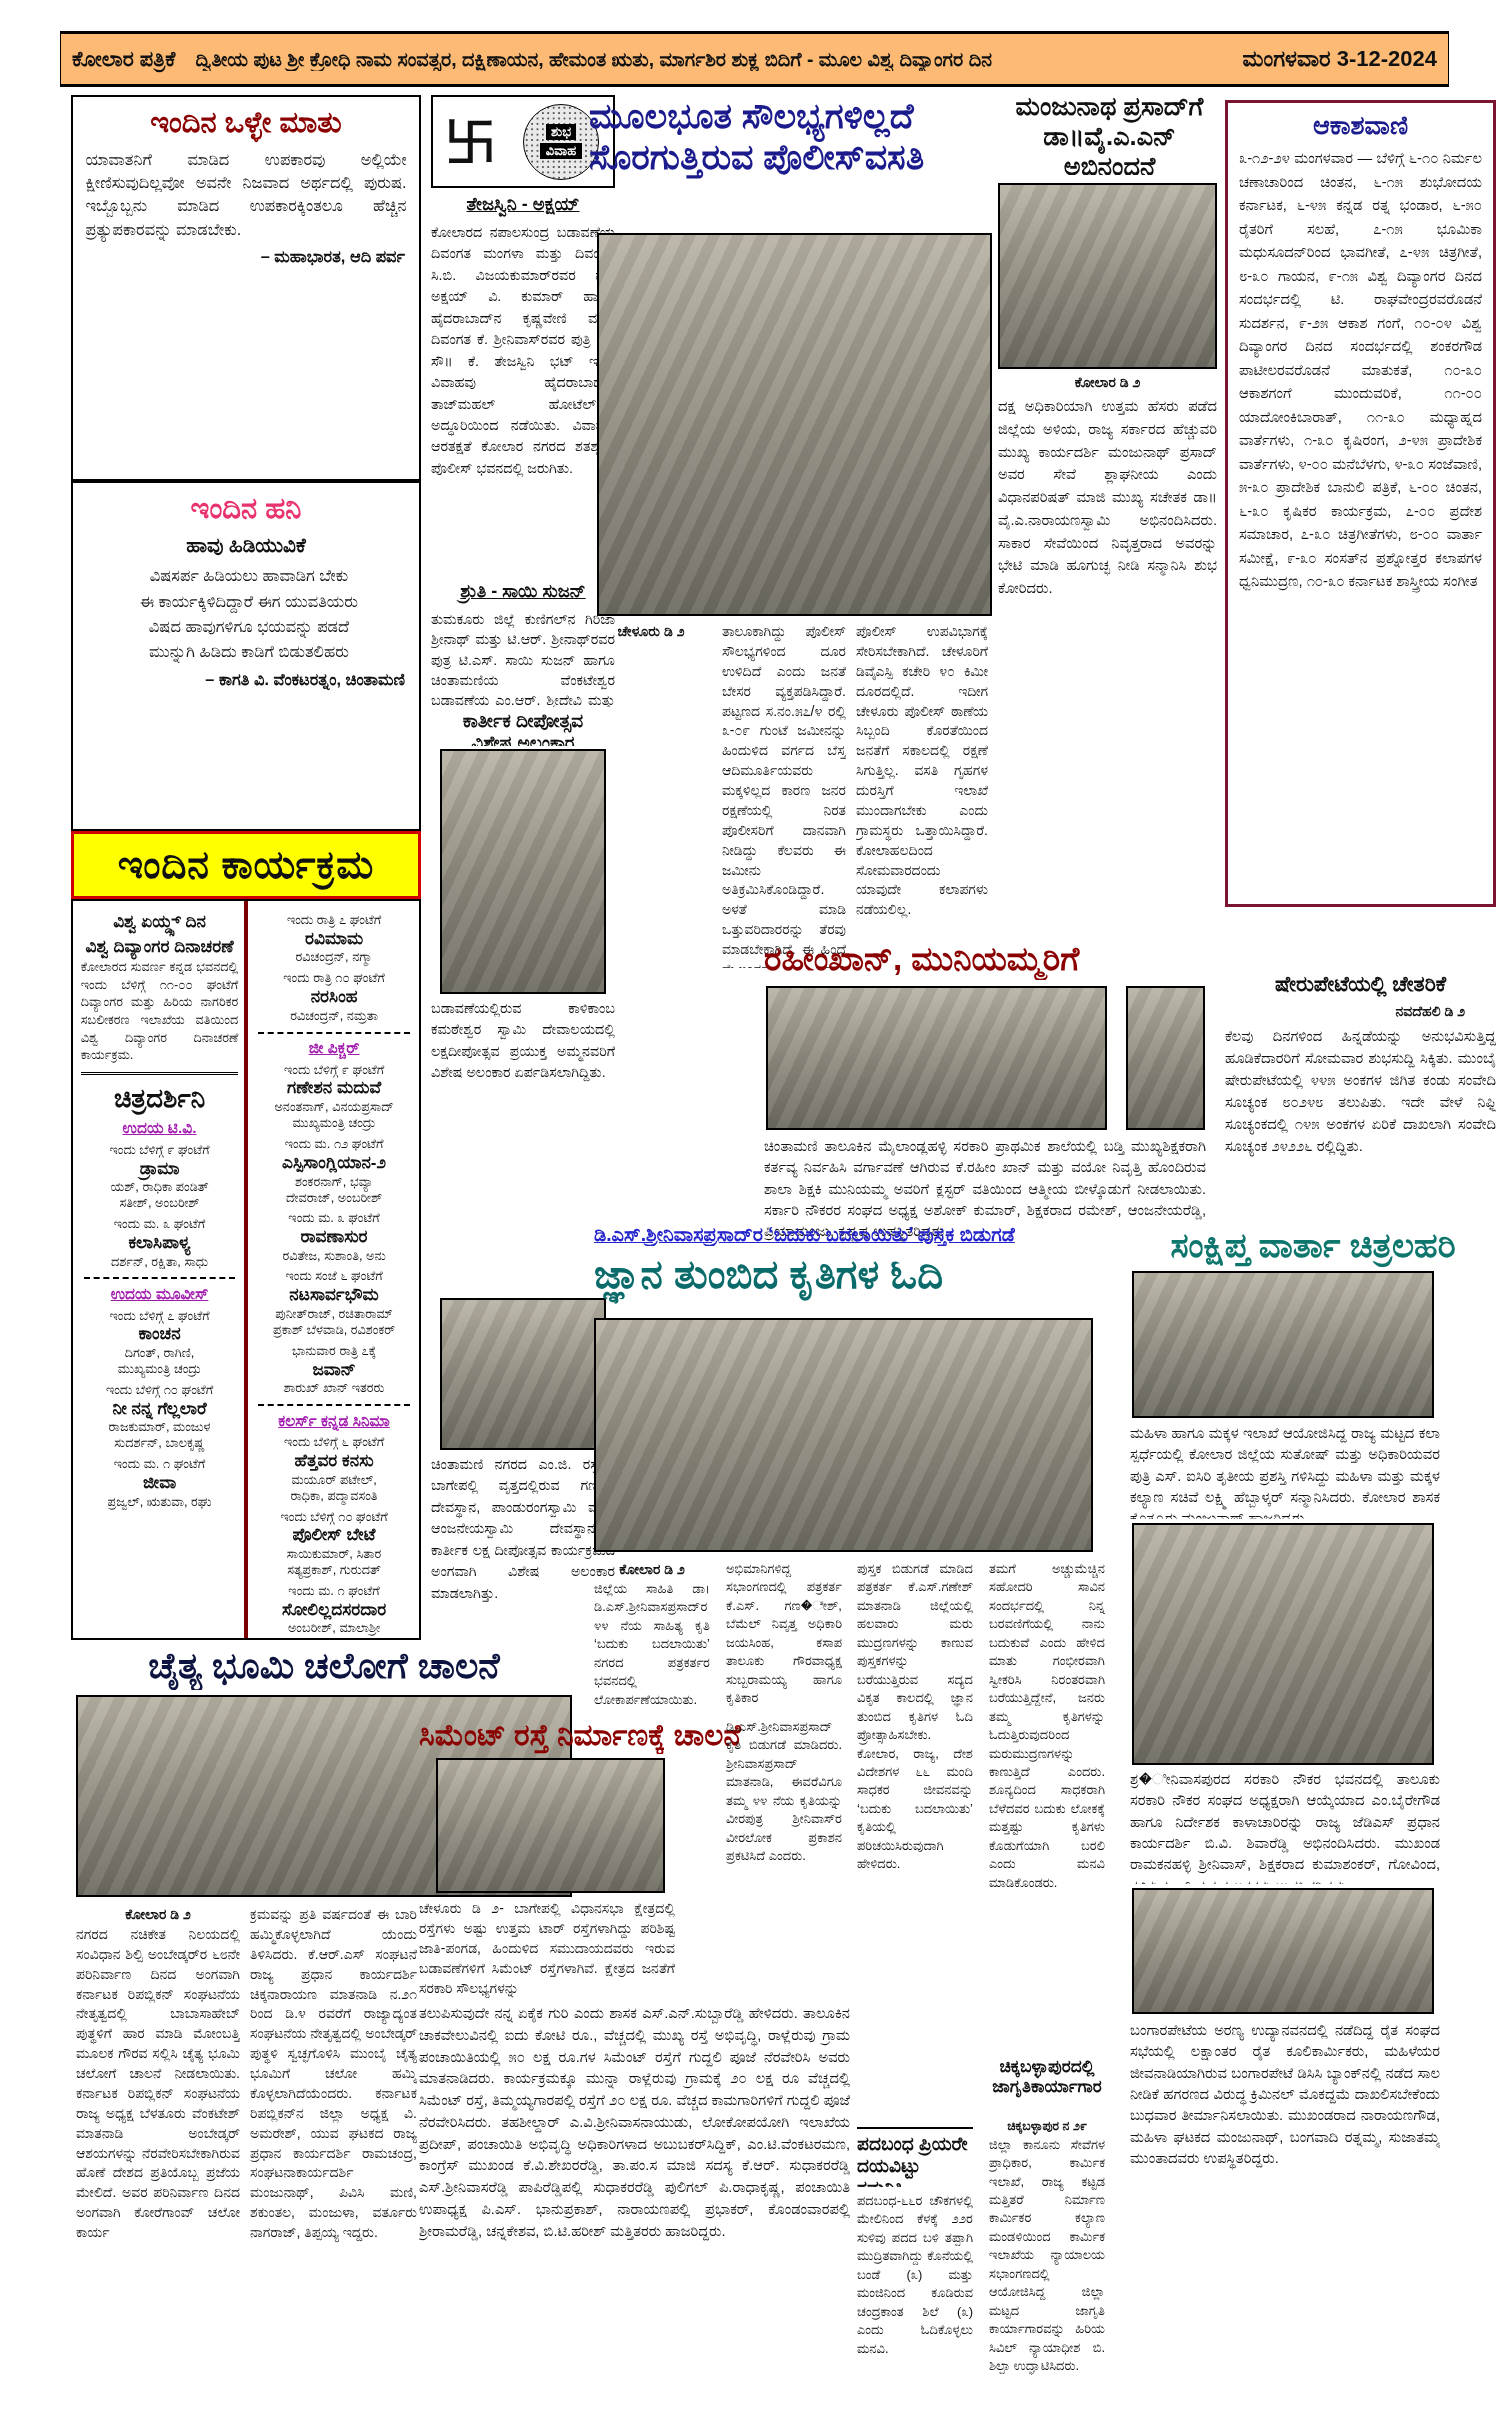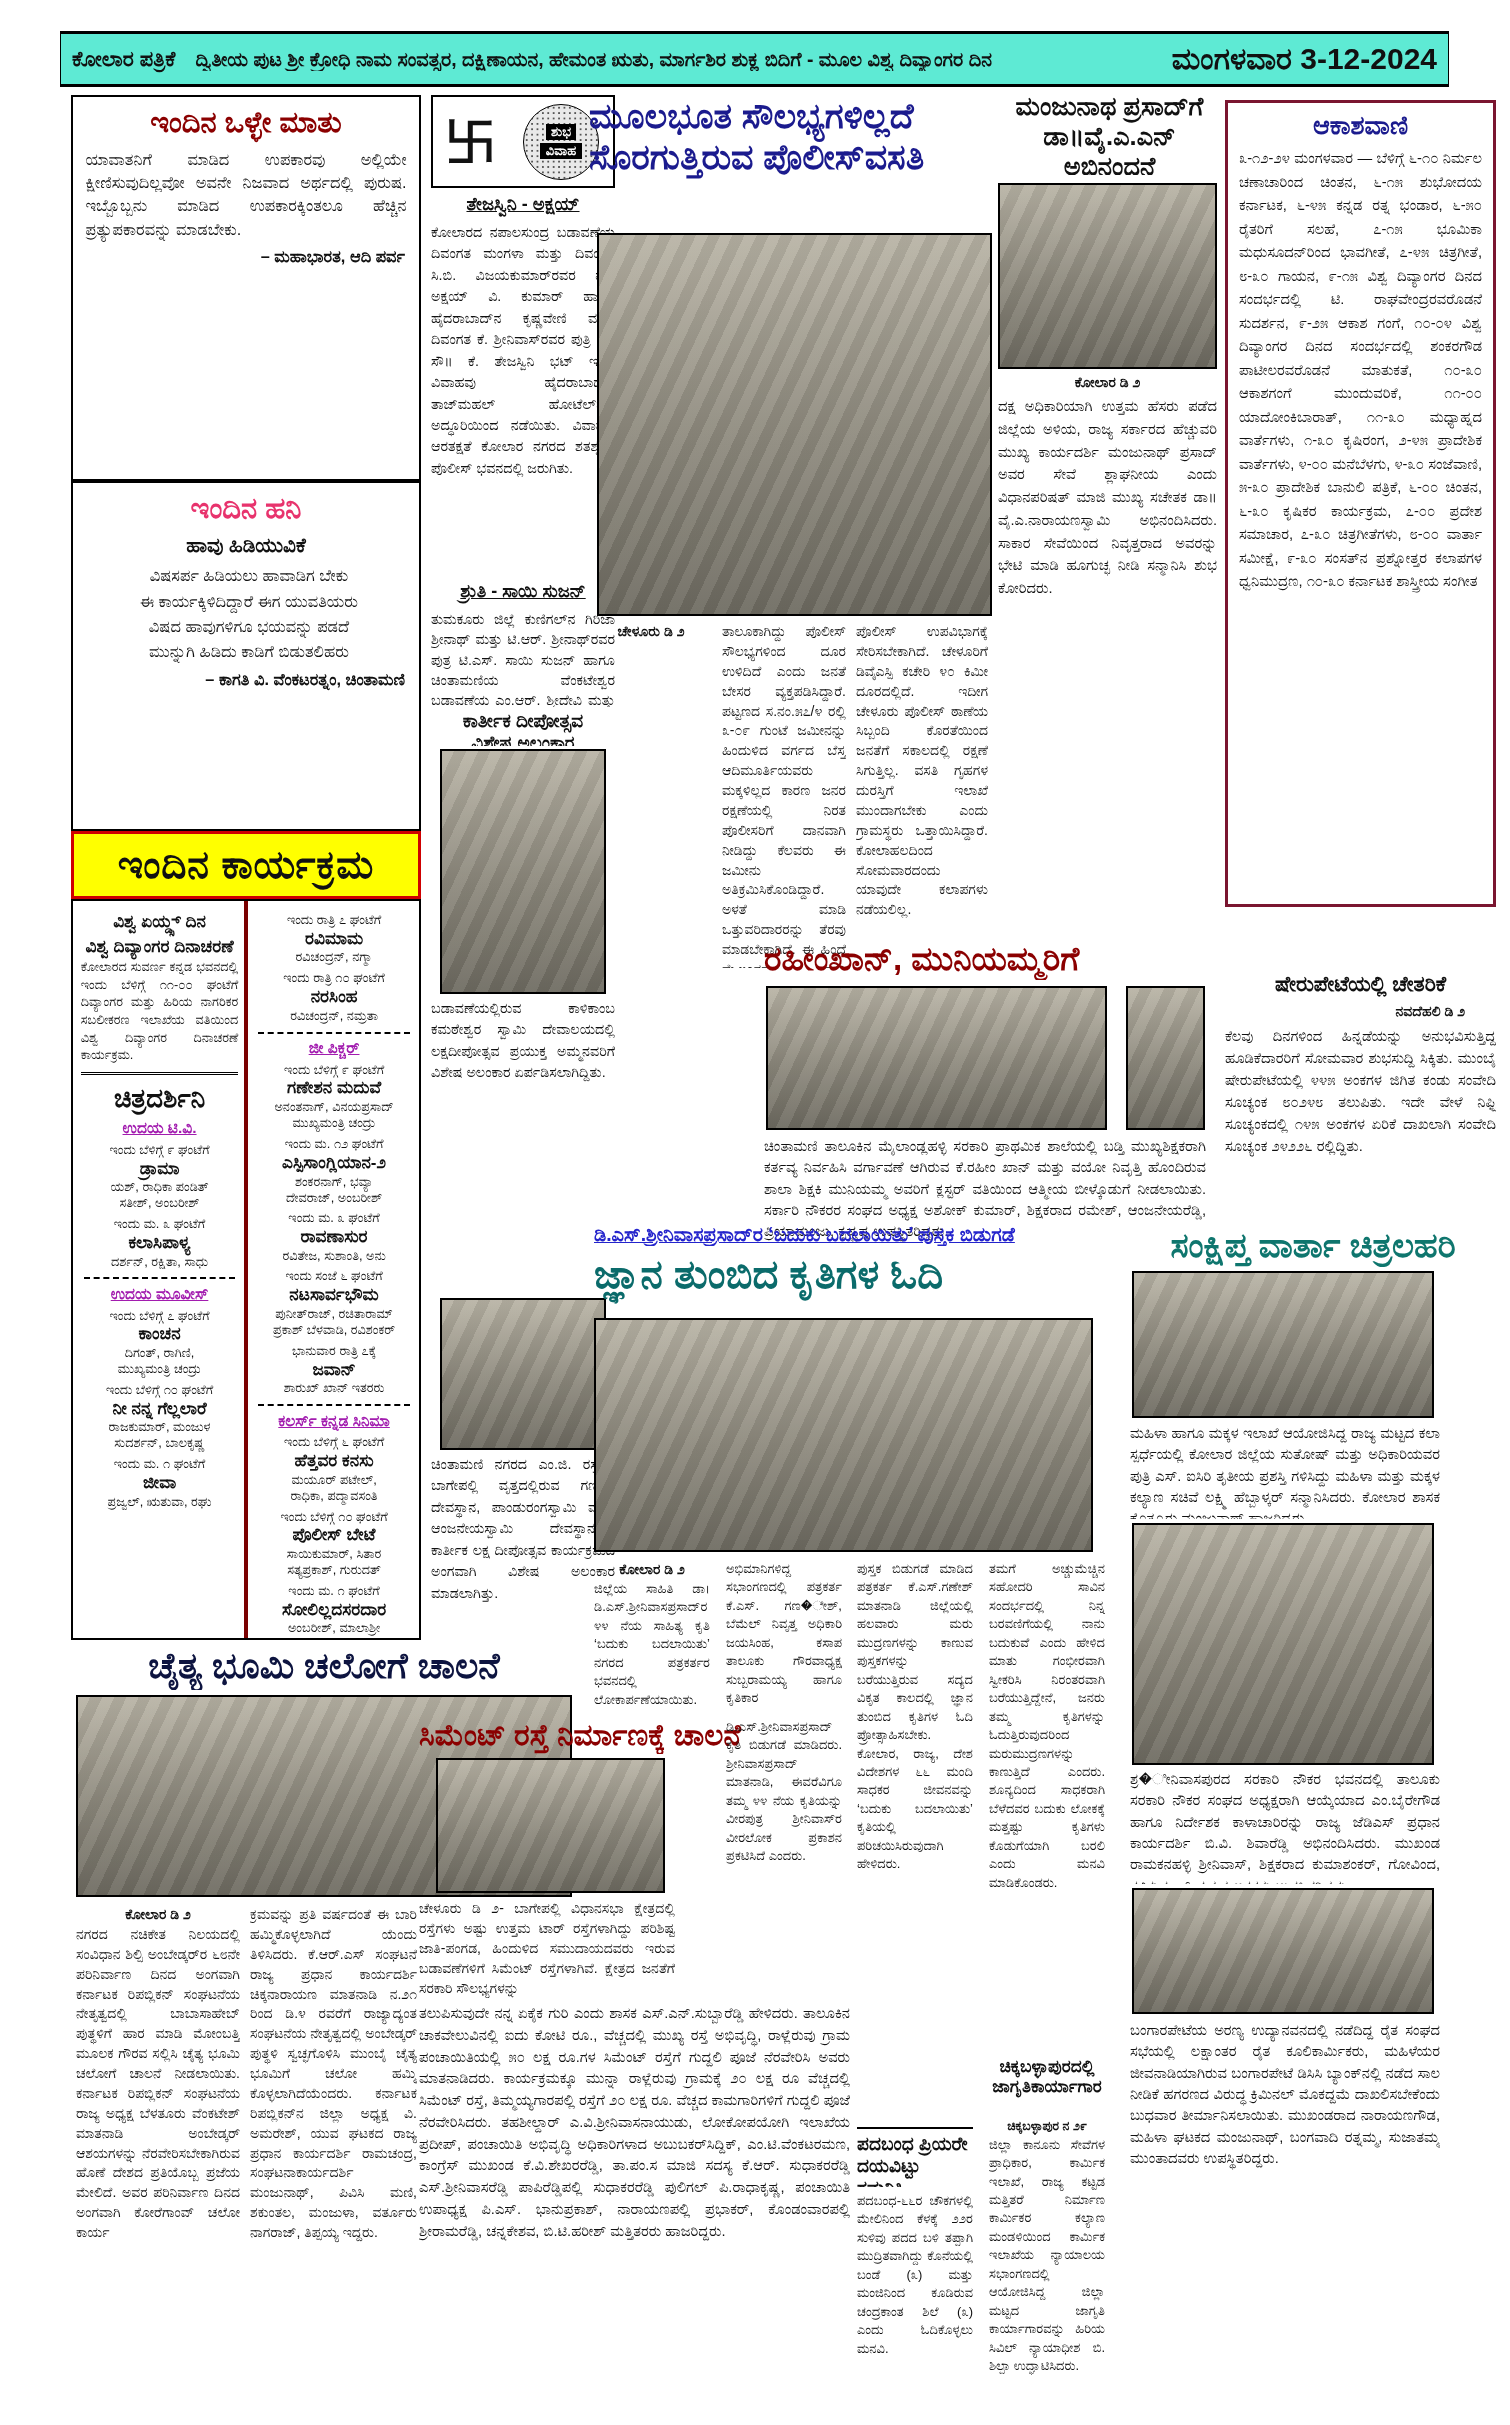--- a/index.html
+++ b/index.html
@@ -5,24 +5,24 @@
   html,body{margin:0;padding:0;background:#e8e8e8;}
   #page{position:relative;width:1510px;height:2426px;background:#ffffff;
         font-family:"Liberation Sans",sans-serif;color:#111;overflow:hidden;}
   .abs{position:absolute;overflow:hidden;}
   .photo{background:
       repeating-linear-gradient(115deg,rgba(255,255,255,.06) 0 11px,rgba(0,0,0,.07) 11px 22px),
       linear-gradient(180deg,#b9b4a6 0%,#8d897d 55%,#6f6c62 100%);
       border:2.3px solid #000;box-sizing:border-box;}
   .bordered{border:2.3px solid #000;box-sizing:border-box;background:#fff;}
   .masthead{border-top:3.9px solid #000;border-bottom:3.9px solid #000;border-left:1.6px solid #000;border-right:1.6px solid #000;
-            display:flex;align-items:center;gap:20px;padding:0 11px;box-sizing:border-box;background:#5eead4;}
+            display:flex;align-items:center;gap:20px;padding:0 11px;box-sizing:border-box;background:#fdba74;}
   .masthead .m-left{font-weight:bold;font-size:21px;white-space:nowrap;}
   .masthead .m-center{font-weight:bold;font-size:19.4px;flex:1;white-space:nowrap;overflow:hidden;}
-  .masthead .m-right{font-weight:bold;font-size:30px;white-space:nowrap;}
+  .masthead .m-right{font-weight:bold;font-size:22px;white-space:nowrap;}
   .c-maroon{color:#8b0000}.c-pink{color:#e8336d}.c-navy{color:#1b1b8e}
   .c-teal{color:#0b6b6b}.c-dkmaroon{color:#0f766e}.c-ink{color:#0d1440}
   .boxtitle{text-align:center;font-weight:bold;font-size:29px;padding-top:9.3px;}
   .boxbody{font-size:16.3px;line-height:1.42;padding:7.8px 12.4px 0 12.4px;text-align:justify;}
   .attrib{font-weight:bold;font-size:16.3px;text-align:right;padding:6.2px 14px 0 0;}
   .subhead{text-align:center;font-weight:bold;font-size:20px;padding-top:7.8px;}
   .poem{font-size:16.3px;line-height:1.55;padding:6.2px 11px 0 17px;}
   .banner{background:#ffff00;border:3.1px solid #cf0000;box-sizing:border-box;display:flex;align-items:center;justify-content:center;
           font-size:39px;font-weight:bold;letter-spacing:0.8px;}
   .progbox{border:2.3px solid #000;box-sizing:border-box;display:flex;}

